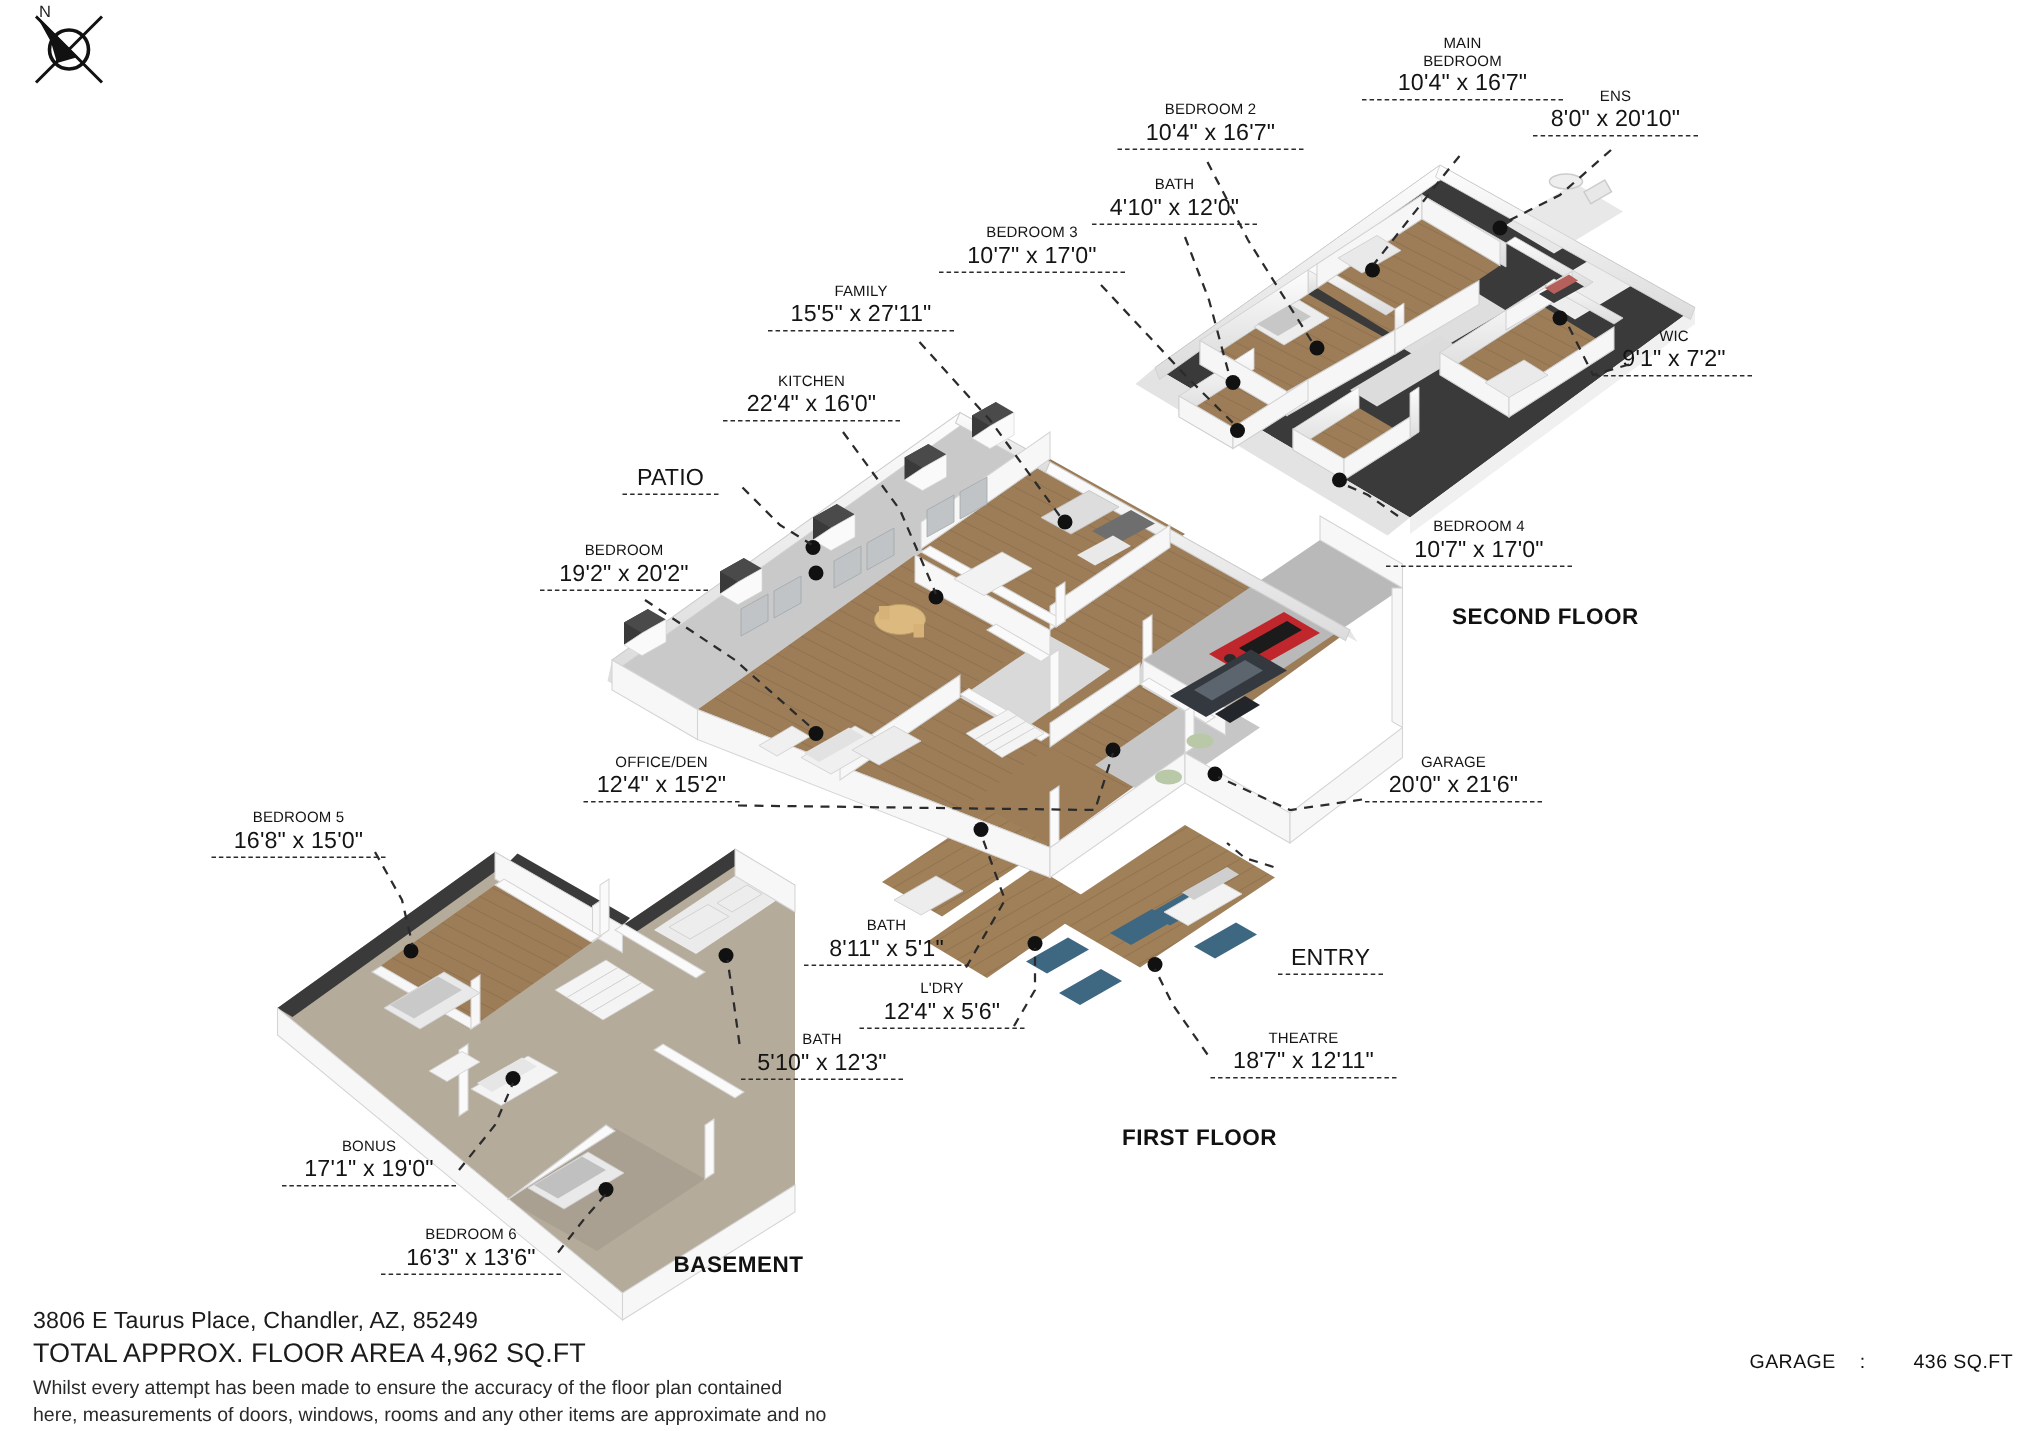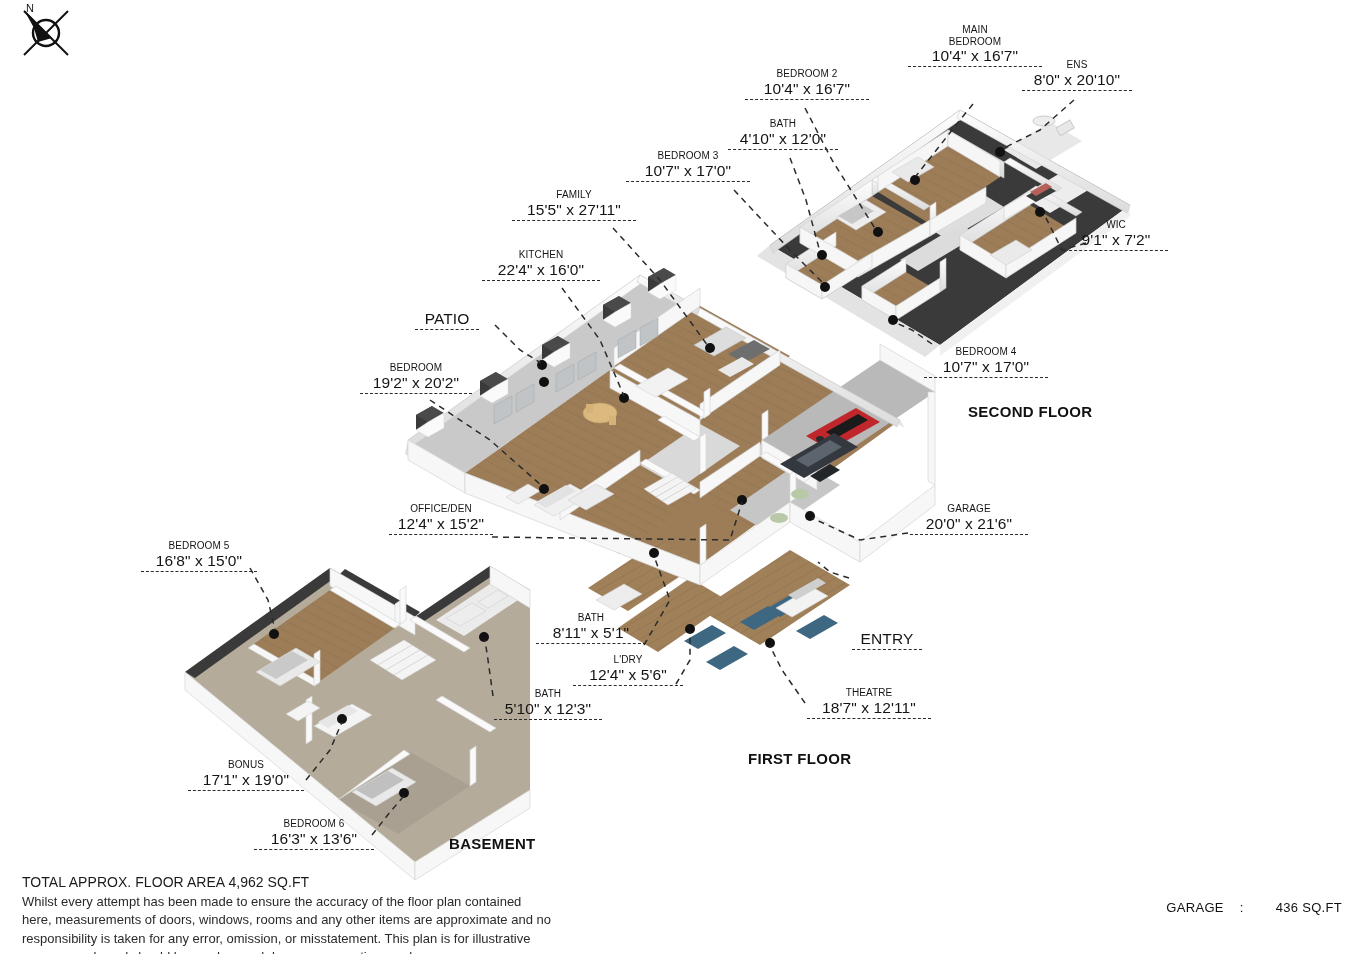--- a/index.html
+++ b/index.html
@@ -44,21 +44,21 @@
   .floorname {
     position: absolute; color: #111;
     font-size: 15px; font-weight: bold;
     font-family: "Liberation Sans", sans-serif;
     letter-spacing: .3px; white-space: nowrap;
   }
 
   
   .footer { position: absolute; left: 22px; top: 872px; color: #1b1b1b; }
   .footer .addr { font-size: 15.5px; letter-spacing: .1px; }
-  .footer .area { font-size: 14px; margin-top: 2px; letter-spacing: .05px; }
+  .footer .area { font-size: 18px; margin-top: 2px; letter-spacing: .05px; }
   .footer .disc { font-size: 13px; line-height: 1.42; margin-top: 3px; color: #2a2a2a; max-width: 530px; }
   .garage-sqft {
     position: absolute; right: 8px; top: 900px;
     font-size: 13px; color: #111; white-space: nowrap;
     letter-spacing: .3px;
   }
   .garage-sqft .sp { display: inline-block; width: 16px; }
 
   
   .planSvg { position: absolute; left: 0; top: 0; pointer-events: none; }
@@ -514,20 +514,21 @@
       <path d="M372,835 L390,812 L404,796"></path>
       <path d="M493,696 L488,660 L485,640"></path>
     </g>
   </svg>
 
   <div class="floorname" style="left:968px; top:403px;">SECOND FLOOR</div>
   <div class="floorname" style="left:748px; top:750px;">FIRST FLOOR</div>
   <div class="floorname" style="left:449px; top:835px;">BASEMENT</div>
 
   <div class="footer">
+    <div class="addr">3806 E Taurus Place, Chandler, AZ, 85249</div>
     <div class="area">TOTAL APPROX. FLOOR AREA 4,962 SQ.FT</div>
     <div class="disc">Whilst every attempt has been made to ensure the accuracy of the floor plan contained here, measurements of doors, windows, rooms and any other items are approximate and no responsibility is taken for any error, omission, or misstatement. This plan is for illustrative purposes only and should be used as such by any prospective purchaser.</div>
   </div>
 
   <div class="garage-sqft">
     <span>GARAGE</span><span class="sp"></span><span>:</span><span class="sp"></span><span class="sp"></span><span>436 SQ.FT</span>
   </div>
 
 </div>
 

